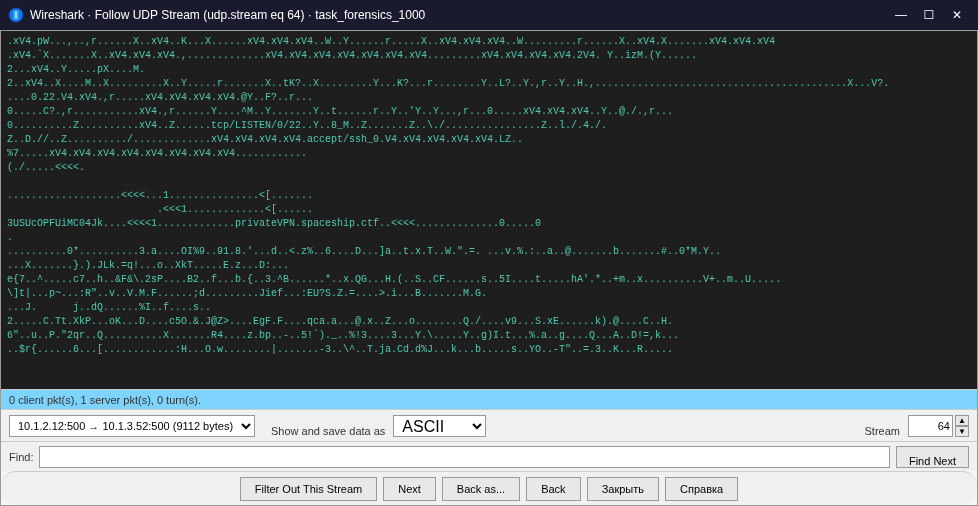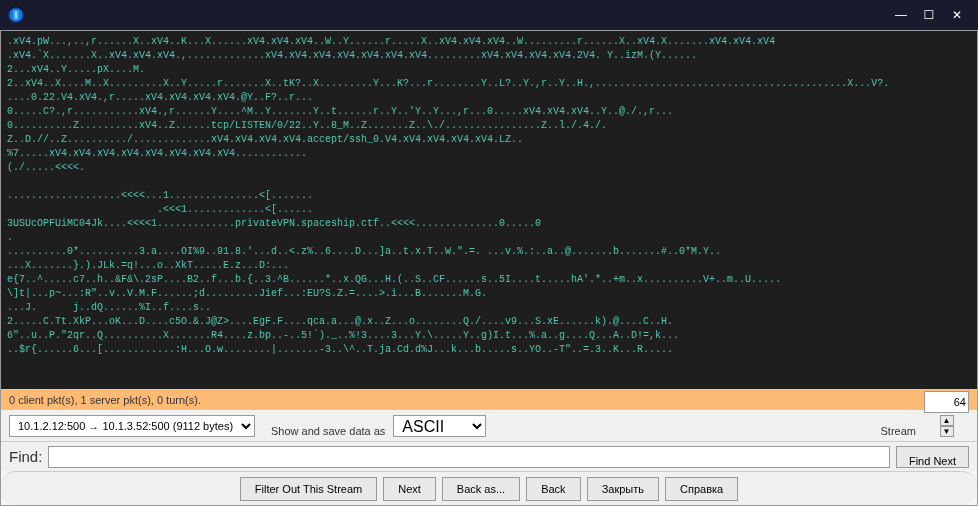--- a/index.html
+++ b/index.html
@@ -63,21 +63,21 @@
       font-family: 'Courier New', Courier, monospace;
       font-size: 10px;
       overflow-y: auto;
       overflow-x: auto;
       padding: 4px 6px;
       white-space: pre;
       line-height: 1.4;
     }
 
     .status-bar {
-      background: #fdba74;
+      background: #7dd3fc;
       border-top: 1px solid #ccc;
       padding: 2px 8px;
       font-size: 11px;
       color: #333;
       height: 20px;
       display: flex;
       align-items: center;
     }
 
     .controls-row {
@@ -117,21 +117,20 @@
     .stream-label {
       font-size: 11px;
       color: #333;
       margin-left: auto;
     }
 
     .stream-spinner {
       display: flex;
       align-items: center;
       gap: 2px;
-      flex-direction: column;
     }
 
     .stream-input {
       width: 45px;
       height: 22px;
       border: 1px solid #999;
       font-size: 11px;
       text-align: right;
       padding: 0 2px;
     }
@@ -159,21 +158,21 @@
       background: #f0f0f0;
       border-top: 1px solid #ccc;
       padding: 4px 8px;
       display: flex;
       align-items: center;
       gap: 6px;
       height: 30px;
     }
 
     .find-label {
-      font-size: 15px;
+      font-size: 11px;
       color: #333;
     }
 
     .find-input {
       flex: 1;
       height: 22px;
       border: 1px solid #999;
       font-size: 11px;
       padding: 0 4px;
       background: white;
@@ -214,20 +213,21 @@
 </head>
 <body>
 
 <div class="title-bar">
   <div class="title-bar-left">
     <svg class="title-bar-icon" viewBox="0 0 16 16">
       <circle cx="8" cy="8" r="7" fill="#1a73e8" stroke="#0d47a1" stroke-width="1"></circle>
       <path d="M5 4 Q8 2 11 4 L11 12 Q8 14 5 12 Z" fill="#29b6f6" opacity="0.8"></path>
       <path d="M7 5 Q8 3.5 9 5 L9 11 Q8 12.5 7 11 Z" fill="white" opacity="0.6"></path>
     </svg>
+    <span>Wireshark · Follow UDP Stream (udp.stream eq 64) · task_forensics_1000</span>
   </div>
   <div class="title-bar-controls">
     <button class="title-btn">—</button>
     <button class="title-btn">☐</button>
     <button class="title-btn close">✕</button>
   </div>
 </div>
 
 <div class="main-window">
   <div class="stream-content" id="stream-content">.xV4.pW...,..,r......X..xV4..K...X......xV4.xV4.xV4..W..Y......r.....X..xV4.xV4.xV4..W.........r......X..xV4.X.......xV4.xV4.xV4

